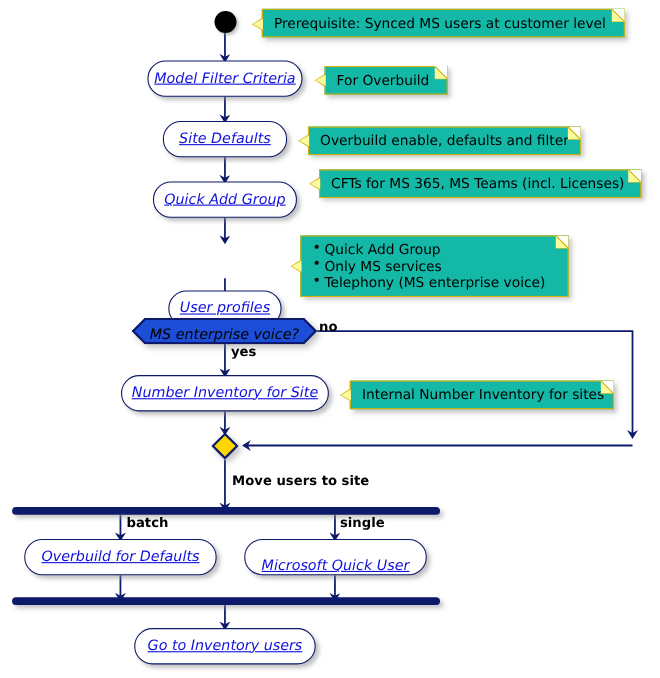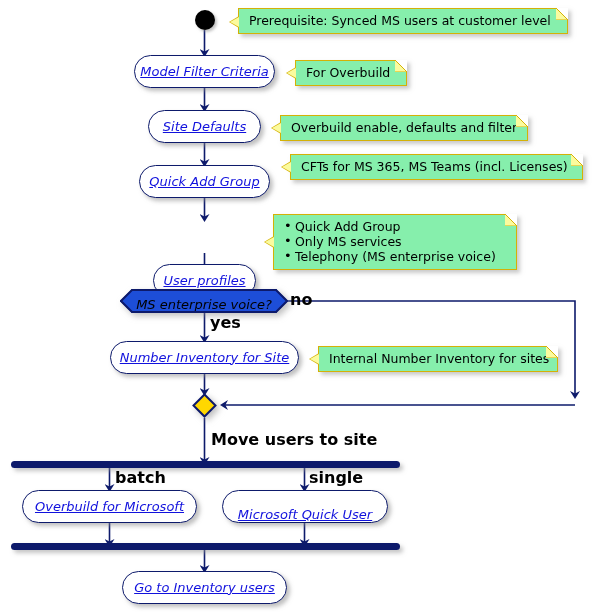--- a/index.html
+++ b/index.html
@@ -55,21 +55,21 @@
 
   
   .bar{
     position:absolute;background:#0D1A6B;border-radius:4px;height:7px;
     z-index:6;box-shadow:3px 3px 4px rgba(150,150,150,.55);
   }
 
   
   .note{
     position:absolute;box-sizing:border-box;
-    background:#86efac;border:1px solid #D4B106;
+    background:#14b8a6;border:1px solid #D4B106;
     z-index:4;
     box-shadow:3px 3px 4px rgba(150,150,150,.5);
     padding:4px 10px 5px 10px;
     font-size:12.5px;line-height:15px;color:#000;
   }
   .note .foldtri{
     position:absolute;right:-1px;top:-1px;width:12px;height:12px;
     background:#FFFFFF;
     clip-path:polygon(0 0,100% 0,100% 100%);
   }
@@ -90,21 +90,21 @@
   }
   .note ul{margin:0;padding:0;list-style:none;}
   .note li{position:relative;padding-left:11px;white-space:nowrap;}
   .note li:before{
     content:"\2022";position:absolute;left:0;top:-1px;font-size:13px;
   }
   .note .ntext{white-space:nowrap;display:block;}
 
   
   .elabel{
-    position:absolute;font-size:16px;font-weight:bold;color:#000;
+    position:absolute;font-size:12px;font-weight:bold;color:#000;
     white-space:nowrap;z-index:7;
     font-family:"DejaVu Sans","Liberation Sans",sans-serif;
   }
 </style>
 </head>
 <body>
 
 <div id="canvas">
 
   <svg width="600" height="616" style="position:absolute;left:0;top:0;z-index:1;">
@@ -256,21 +256,21 @@
   </div>
 
   <div class="elabel" style="left:211px;top:430px;">Move users to site</div>
 
   <div class="bar" style="left:11px;top:461px;width:389px;"></div>
 
   <div class="elabel" style="left:115px;top:468px;">batch</div>
   <div class="elabel" style="left:309px;top:468px;">single</div>
 
   <div class="node" style="left:22px;top:490px;width:175px;height:33px;">
-    <span class="lnk">Overbuild for Microsoft</span>
+    <span class="lnk">Overbuild for Defaults</span>
   </div>
 
   <div class="node" style="left:222px;top:490px;width:166px;height:33px;align-items:flex-end;">
     <span class="lnk">Microsoft Quick User</span>
   </div>
 
   <div class="bar" style="left:11px;top:543px;width:389px;"></div>
 
   <div class="node" style="left:122px;top:571px;width:165px;height:33px;">
     <span class="lnk">Go to Inventory users</span>

